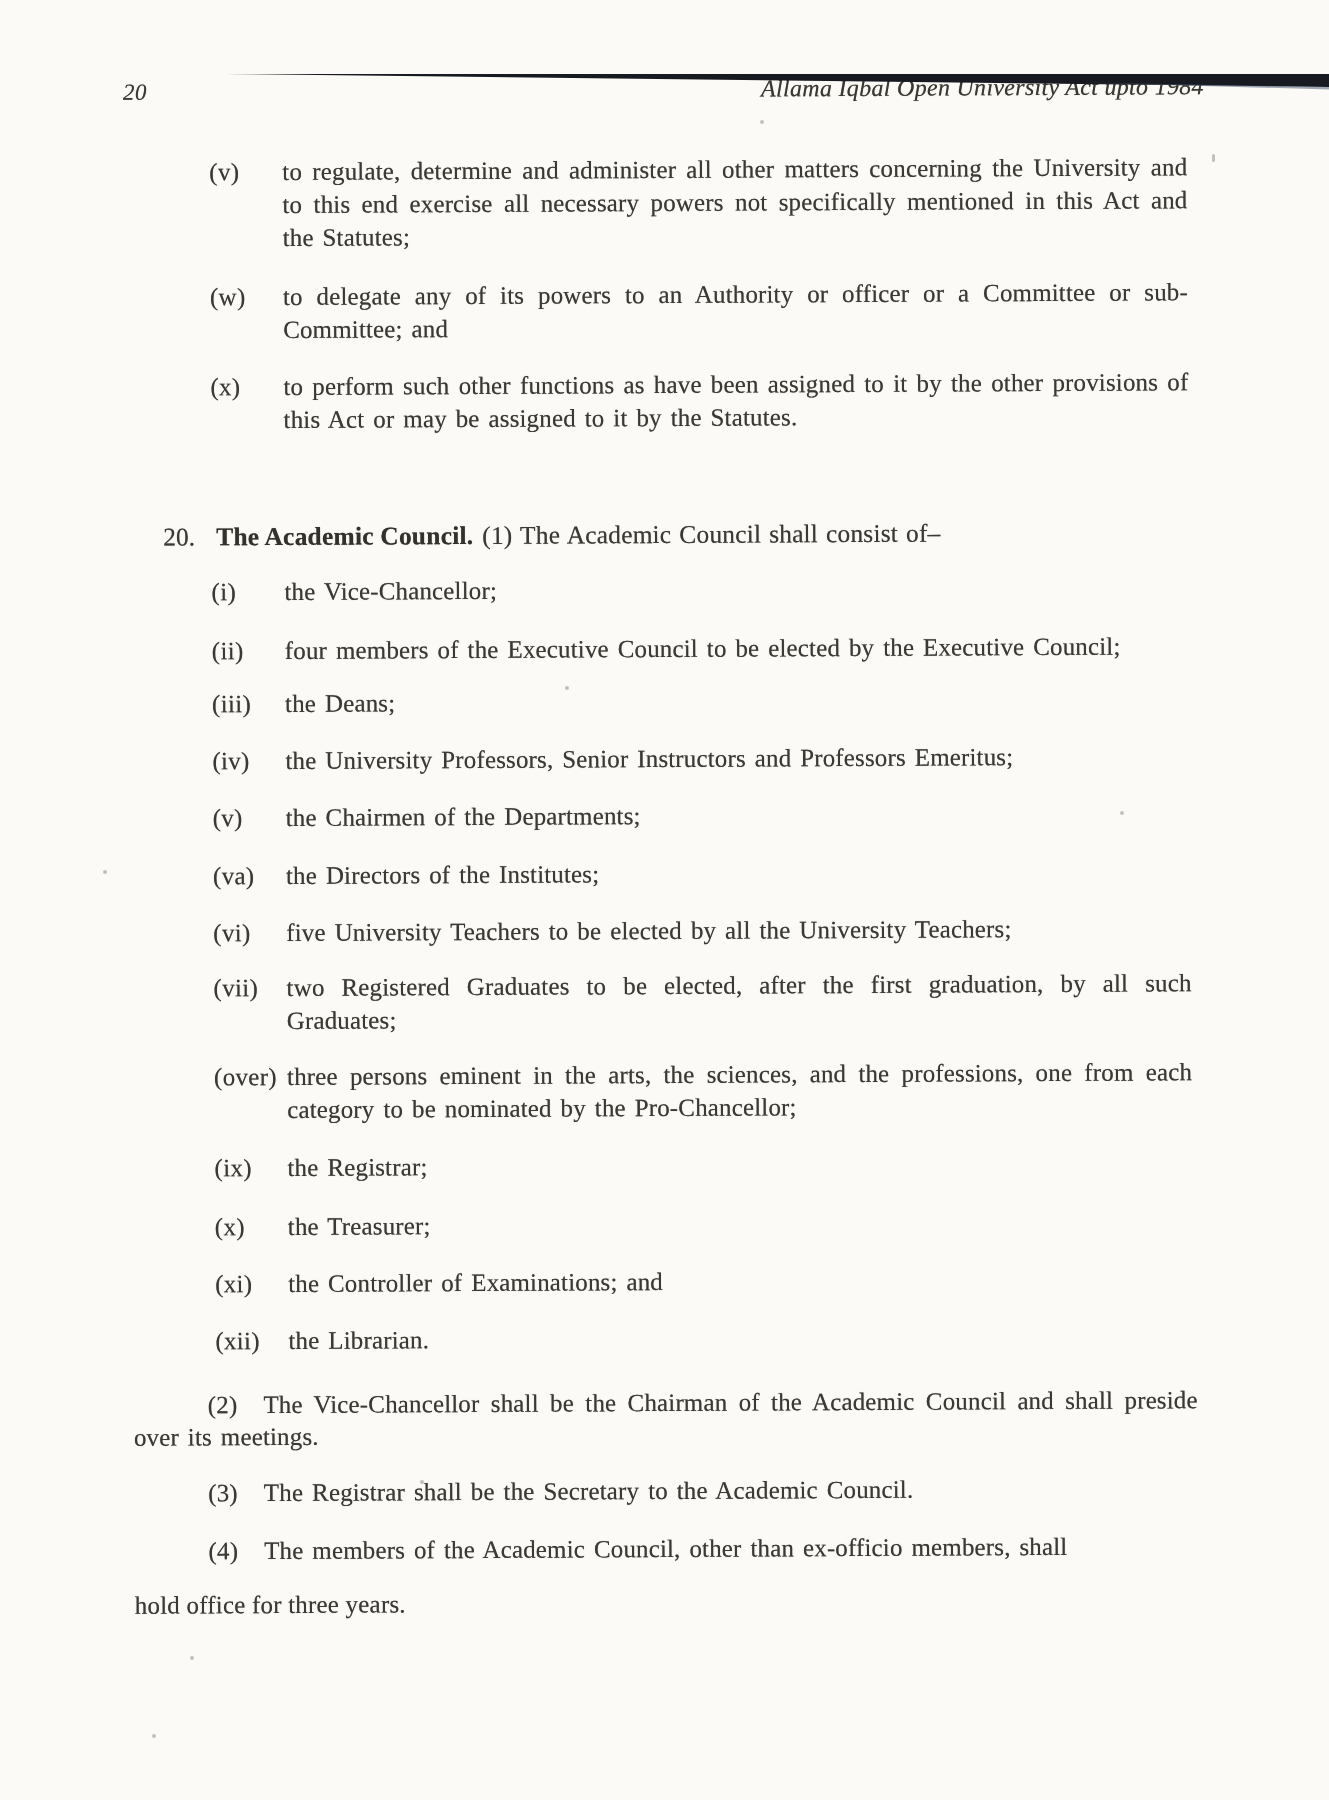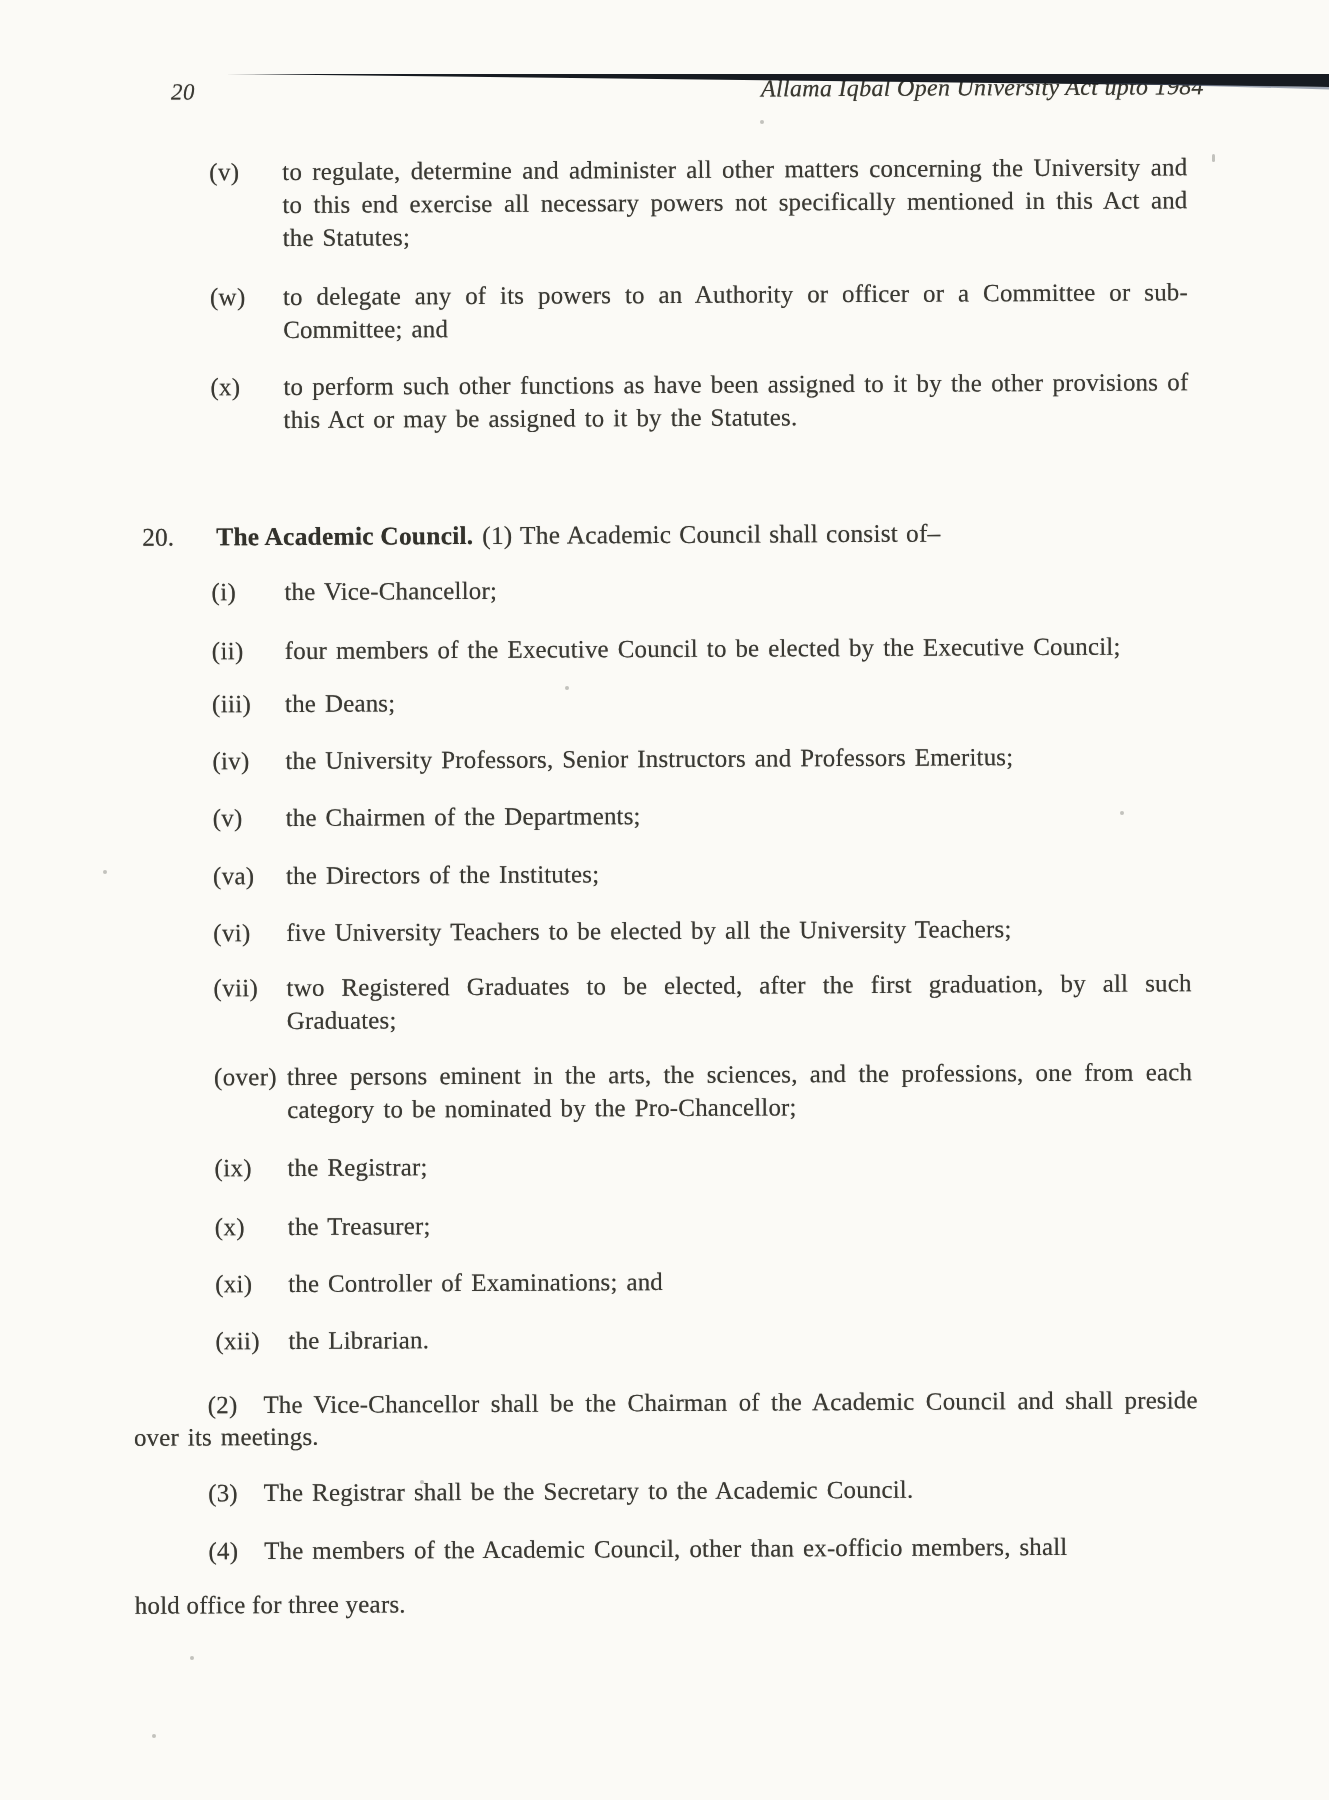--- a/index.html
+++ b/index.html
@@ -38,21 +38,20 @@
     display: flex;
     justify-content: space-between;
     align-items: baseline;
     margin: 74px 122px 0 126px;
     line-height: 30px;
   }
   .page-number {
     font-size: 23px;
     font-style: italic;
     letter-spacing: 0.5px;
-    margin-left: 48px;
   }
   .running-header {
     font-size: 24px;
     font-style: italic;
     letter-spacing: 0.3px;
     color: #393830;
   }
   
   .list {
     margin-left: 212px;
@@ -78,20 +77,21 @@
   .section-heading {
     margin-left: 143px;
     margin-top: 84px;
     font-size: 25.5px;
     line-height: 34px;
     white-space: nowrap;
   }
   .section-number {
     display: inline-block;
     width: 74px;
+    text-align: center;
   }
   .section-title {
     font-weight: bold;
     color: #32312b;
     letter-spacing: 0.2px;
   }
   .section-lead {
     margin-left: 9px;
     letter-spacing: 0.15px;
     word-spacing: 1.5px;

